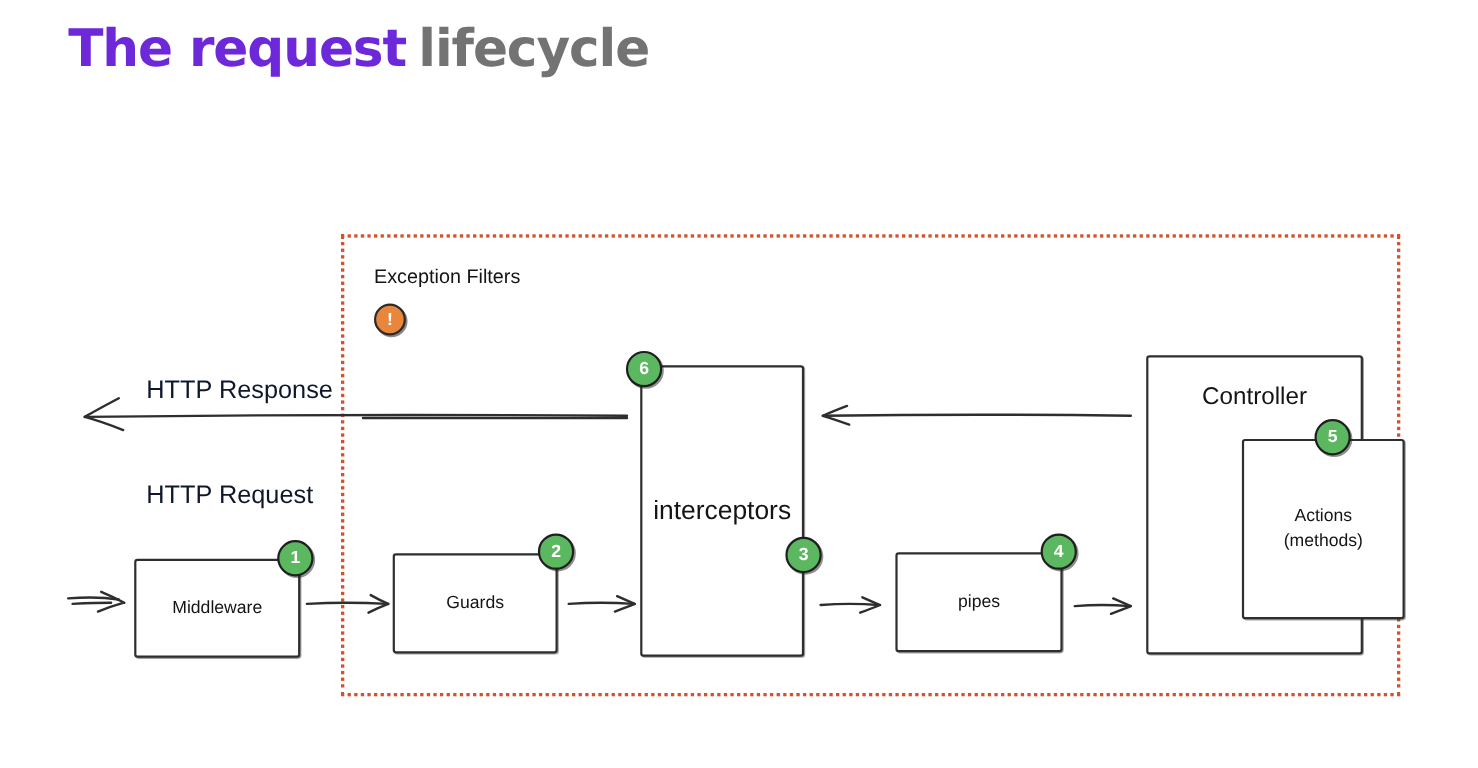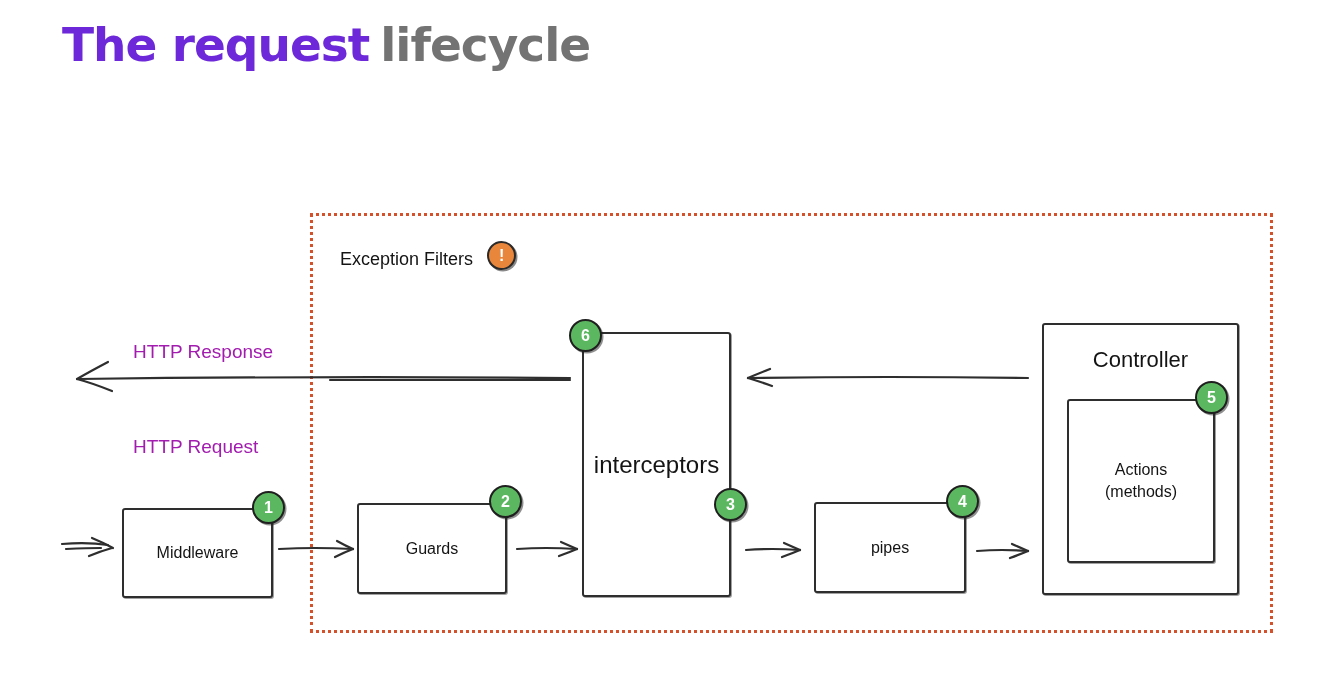--- a/index.html
+++ b/index.html
@@ -13,21 +13,21 @@
     font-family:"DejaVu Sans","Liberation Sans",sans-serif;
   }
   .title-part1{color:#6d28d9;margin-right:11px;}
   .title-part2{color:#737373;}
 
   
   .ef-region{
     position:absolute;left:310px;top:213px;width:963px;height:420px;
     border:3px dotted #d4512b;box-sizing:border-box;z-index:1;background:transparent;
   }
-  .ef-label-row{position:absolute;left:340px;top:241px;z-index:2;display:flex;align-items:flex-end;gap:14px;}
+  .ef-label-row{position:absolute;left:340px;top:241px;z-index:2;display:flex;align-items:flex-start;gap:14px;flex-direction:column;}
   .ef-label{font-size:18px;color:#141414;}
   .ef-icon{
     width:29px;height:29px;border-radius:50%;
     background:#e8863c;border:2px solid #2a2a2a;box-sizing:border-box;
     color:#ffffff;font-weight:700;font-size:16px;
     display:flex;align-items:center;justify-content:center;
     box-shadow:1.5px 1.5px 0 rgba(40,40,40,.55);
   }
 
   
@@ -36,40 +36,40 @@
     box-sizing:border-box;display:flex;align-items:center;justify-content:center;
     color:#141414;font-size:16px;z-index:4;
     box-shadow:1px 1px 0 rgba(46,46,46,.45);
   }
   .box-middleware{left:122px;top:508px;width:151px;height:90px;}
   .box-guards{left:357px;top:503px;width:150px;height:91px;}
   .box-interceptors{left:582px;top:332px;width:149px;height:265px;font-size:24px;}
   .box-pipes{left:814px;top:502px;width:152px;height:91px;text-align:right;}
   .box-controller{left:1042px;top:323px;width:197px;height:272px;flex-direction:column;justify-content:flex-start;}
   .controller-title{margin-top:22px;font-size:22px;}
-  .box-actions{left:1067px;top:399px;width:148px;height:164px;}
+  .box-actions{left:1129px;top:399px;width:148px;height:164px;}
   .actions-label{white-space:pre-line;text-align:center;line-height:1.35;}
 
   
   .badge{
     position:absolute;width:33px;height:33px;border-radius:50%;
     background:#5cb860;border:2px solid #1f1f1f;box-sizing:border-box;
     color:#ffffff;font-weight:700;font-size:16px;
     display:flex;align-items:center;justify-content:center;z-index:6;
     box-shadow:1.5px 1.5px 0 rgba(31,31,31,.5);
   }
   .badge-1{left:252px;top:491px;}
   .badge-2{left:489px;top:485px;}
   .badge-3{left:714px;top:488px;}
   .badge-4{left:946px;top:485px;}
   .badge-5{left:1195px;top:381px;}
   .badge-6{left:569px;top:319px;}
 
   
-  .flow-label{position:absolute;font-size:19px;color:#a21caf;z-index:2;}
+  .flow-label{position:absolute;font-size:23px;color:#0f172a;z-index:2;}
   .lbl-response{left:133px;top:341px;}
   .lbl-request{left:133px;top:436px;}
 
   .arrow-layer{position:absolute;left:0;top:0;z-index:3;pointer-events:none;}
   .arrow-layer path{stroke:#2e2e2e;stroke-width:2.2;fill:none;stroke-linecap:round;}
 </style>
 </head>
 <body>
 
 <div class="canvas">

